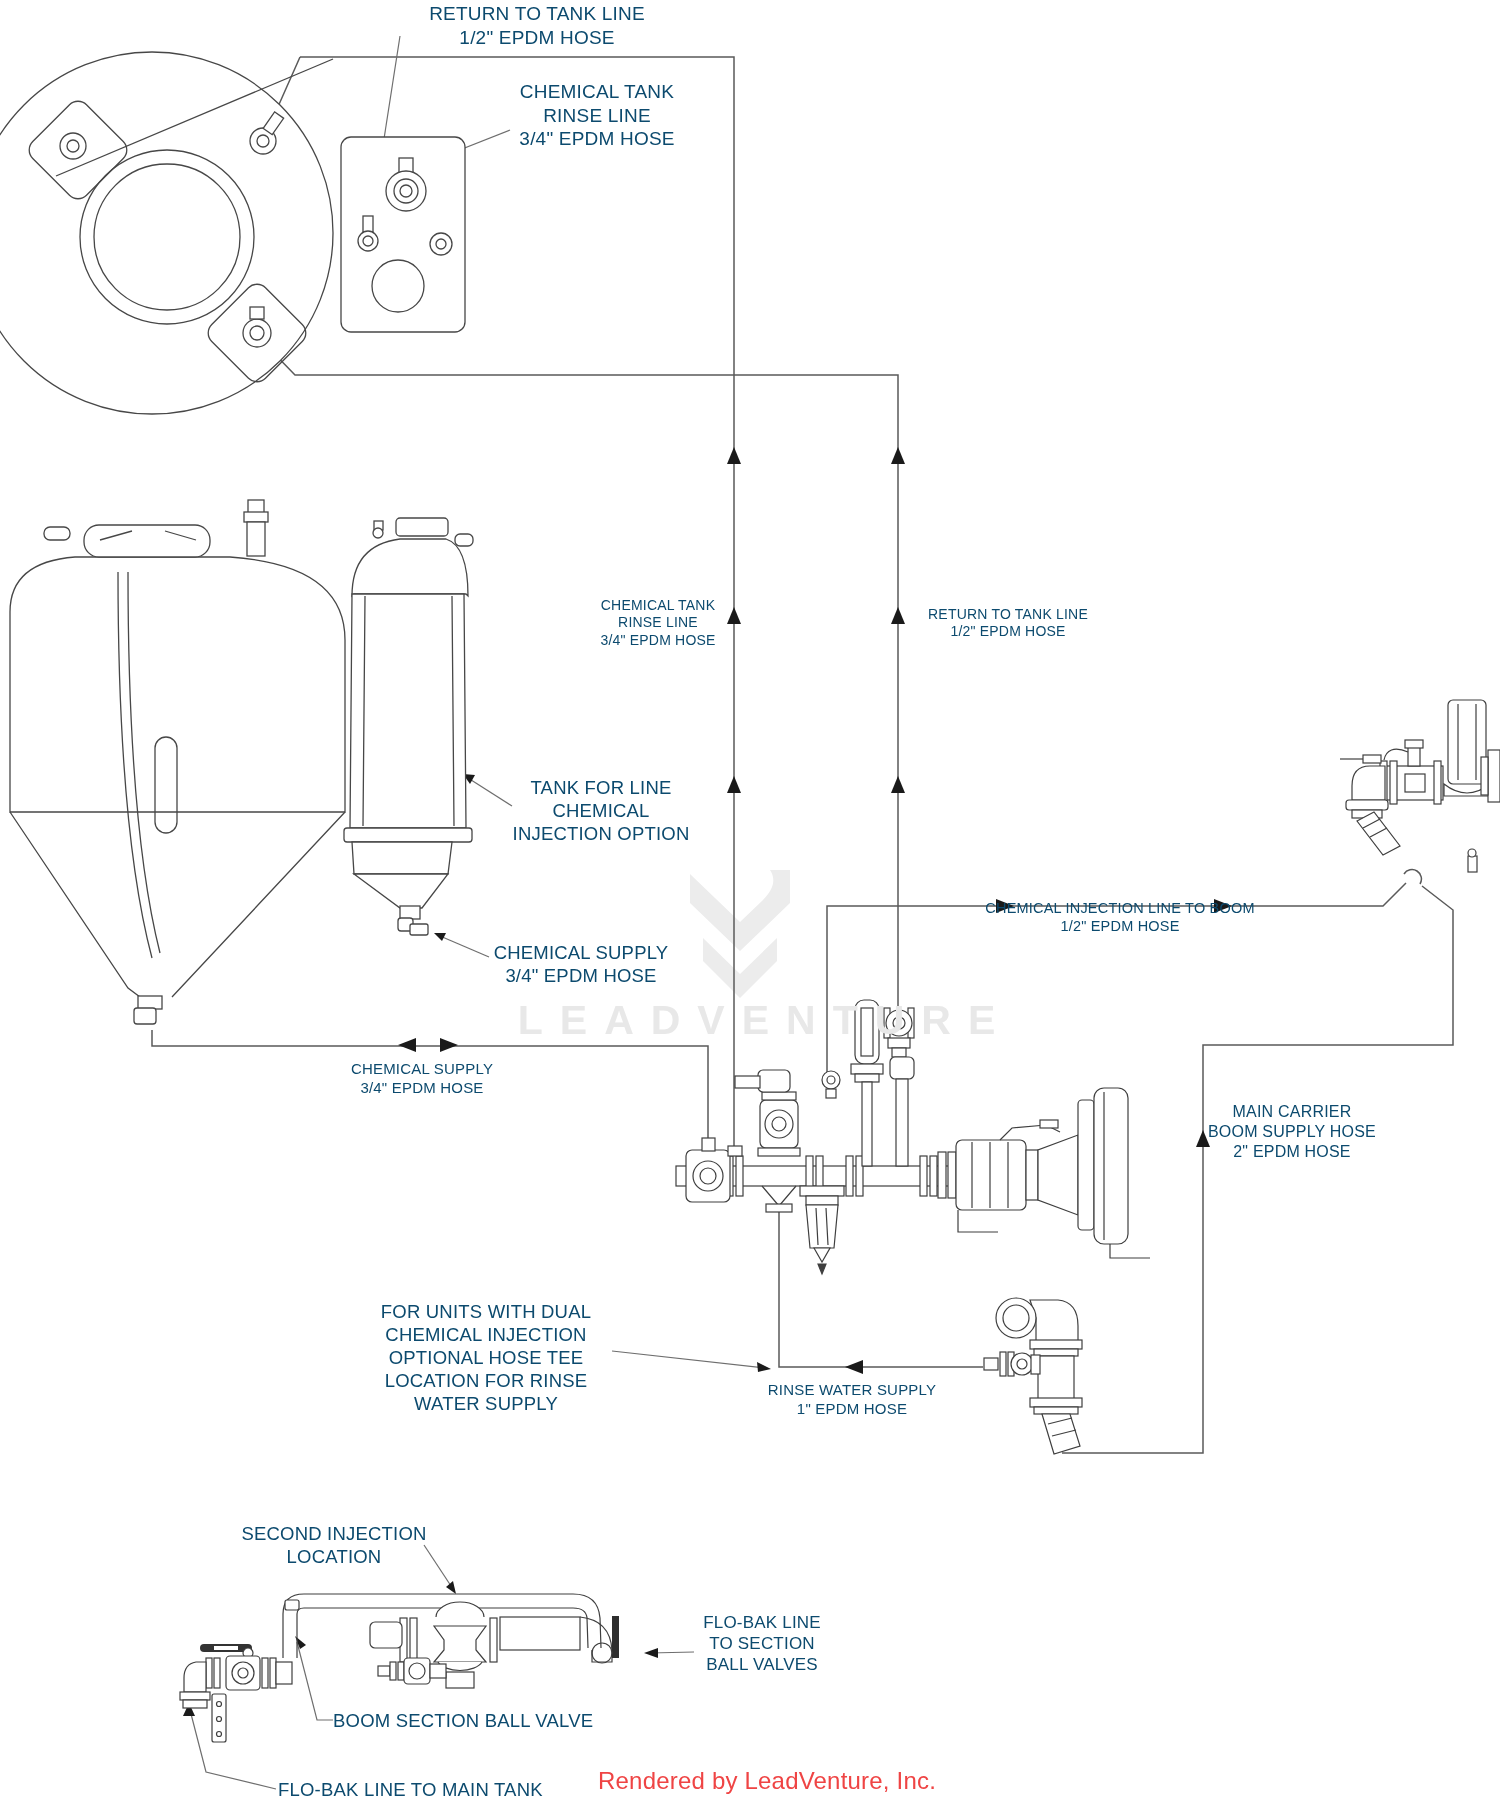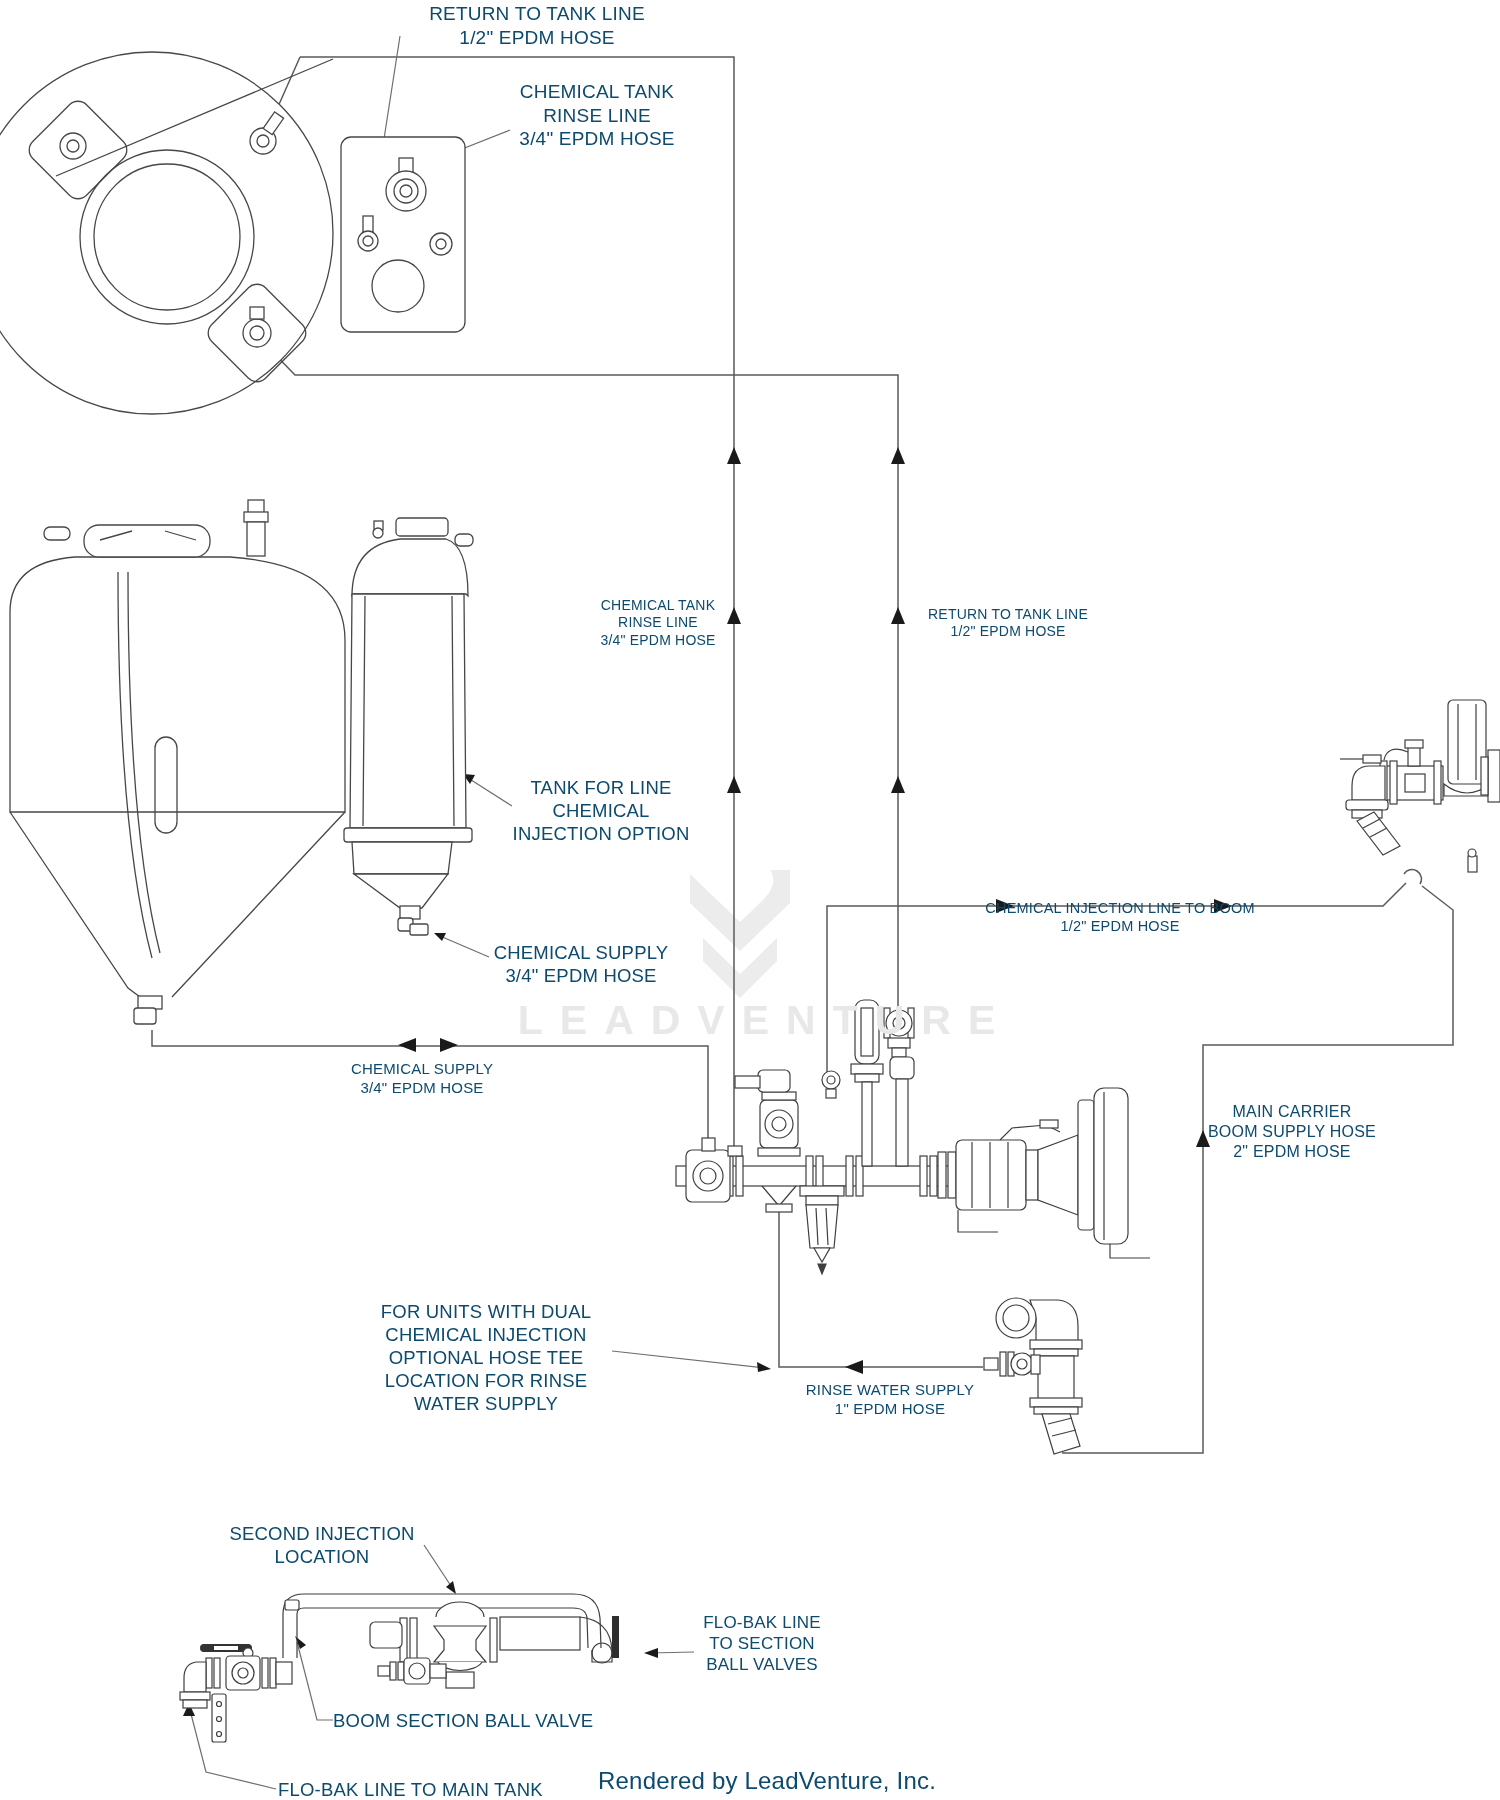--- a/index.html
+++ b/index.html
@@ -12,21 +12,21 @@
   .lbl{
     position:absolute;color:#0c4a6e;white-space:pre-line;text-align:center;
     line-height:1.24;transform:translateX(-50%);letter-spacing:.2px;
   }
   .lbl-left{transform:none;text-align:center;}
   .watermark-text{
     position:absolute;color:#e8e8e8;font-weight:bold;letter-spacing:17px;
     transform:translateX(-50%);
   }
   .credit{
-    position:absolute;color:#0c4a6e;letter-spacing:.2px;
+    position:absolute;color:#ef4444;letter-spacing:.2px;
   }
 </style>
 </head>
 <body>
 
 <div id="stage">
 
 <svg width="1500" height="1800" viewBox="0 0 1500 1800">
 
   <g fill="#ececec" stroke="none">
@@ -345,24 +345,24 @@
 <div class="lbl" style="left:1292px;top:1102px;font-size:16px;">MAIN CARRIER
 BOOM SUPPLY HOSE
 2" EPDM HOSE</div>
 
 <div class="lbl" style="left:486px;top:1301px;font-size:18.5px;">FOR UNITS WITH DUAL
 CHEMICAL INJECTION
 OPTIONAL HOSE TEE
 LOCATION FOR RINSE
 WATER SUPPLY</div>
 
-<div class="lbl" style="left:890px;top:1381px;font-size:15px;">RINSE WATER SUPPLY
+<div class="lbl" style="left:852px;top:1381px;font-size:15px;">RINSE WATER SUPPLY
 1" EPDM HOSE</div>
 
-<div class="lbl" style="left:322px;top:1523px;font-size:18.5px;">SECOND INJECTION
+<div class="lbl" style="left:334px;top:1523px;font-size:18.5px;">SECOND INJECTION
 LOCATION</div>
 
 <div class="lbl" style="left:762px;top:1612px;font-size:17px;">FLO-BAK LINE
 TO SECTION
 BALL VALVES</div>
 
 <div class="lbl lbl-left" style="left:333px;top:1710px;font-size:18.5px;">BOOM SECTION BALL VALVE</div>
 
 <div class="lbl lbl-left" style="left:278px;top:1779px;font-size:18.5px;">FLO-BAK LINE TO MAIN TANK</div>
 

